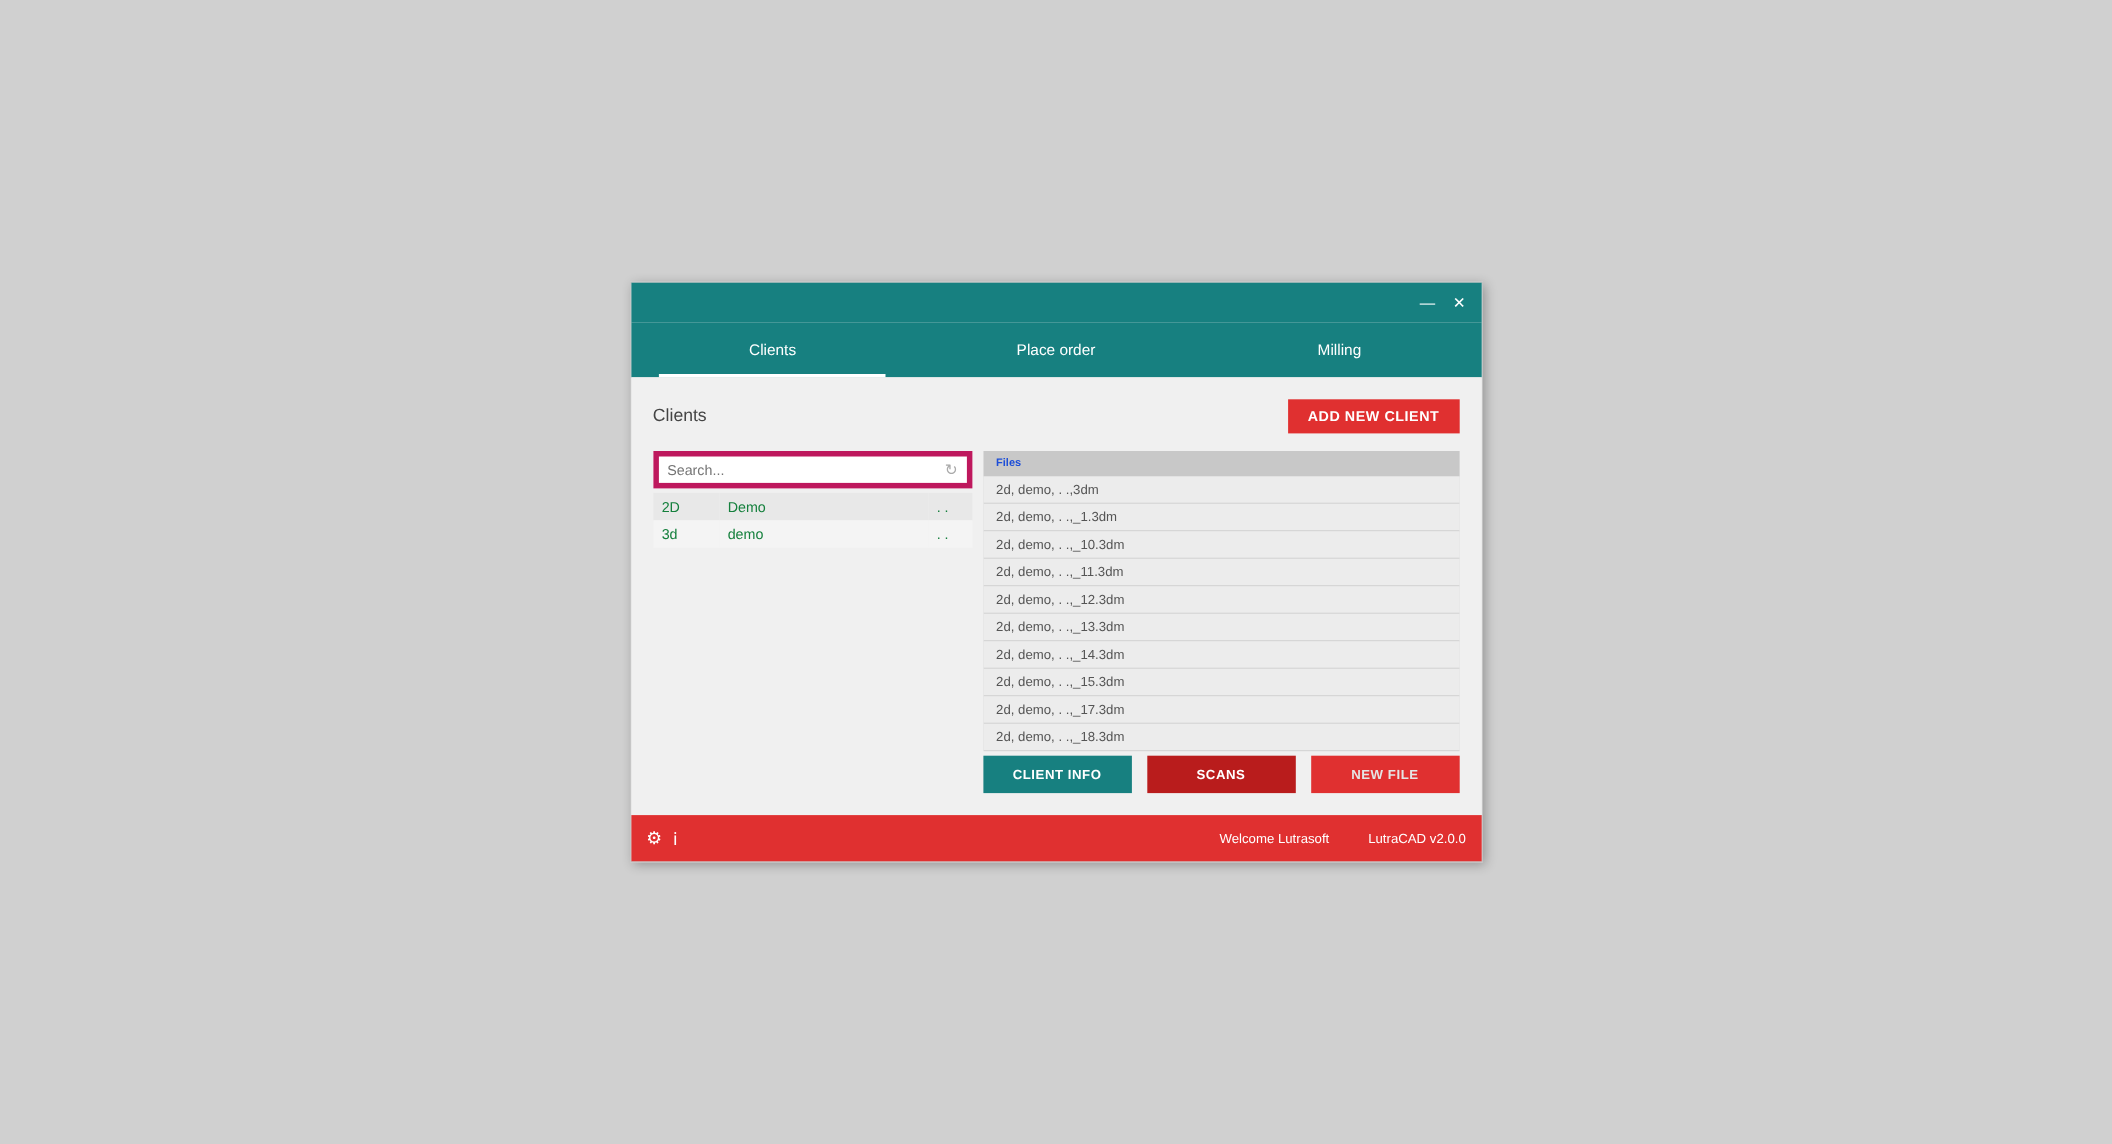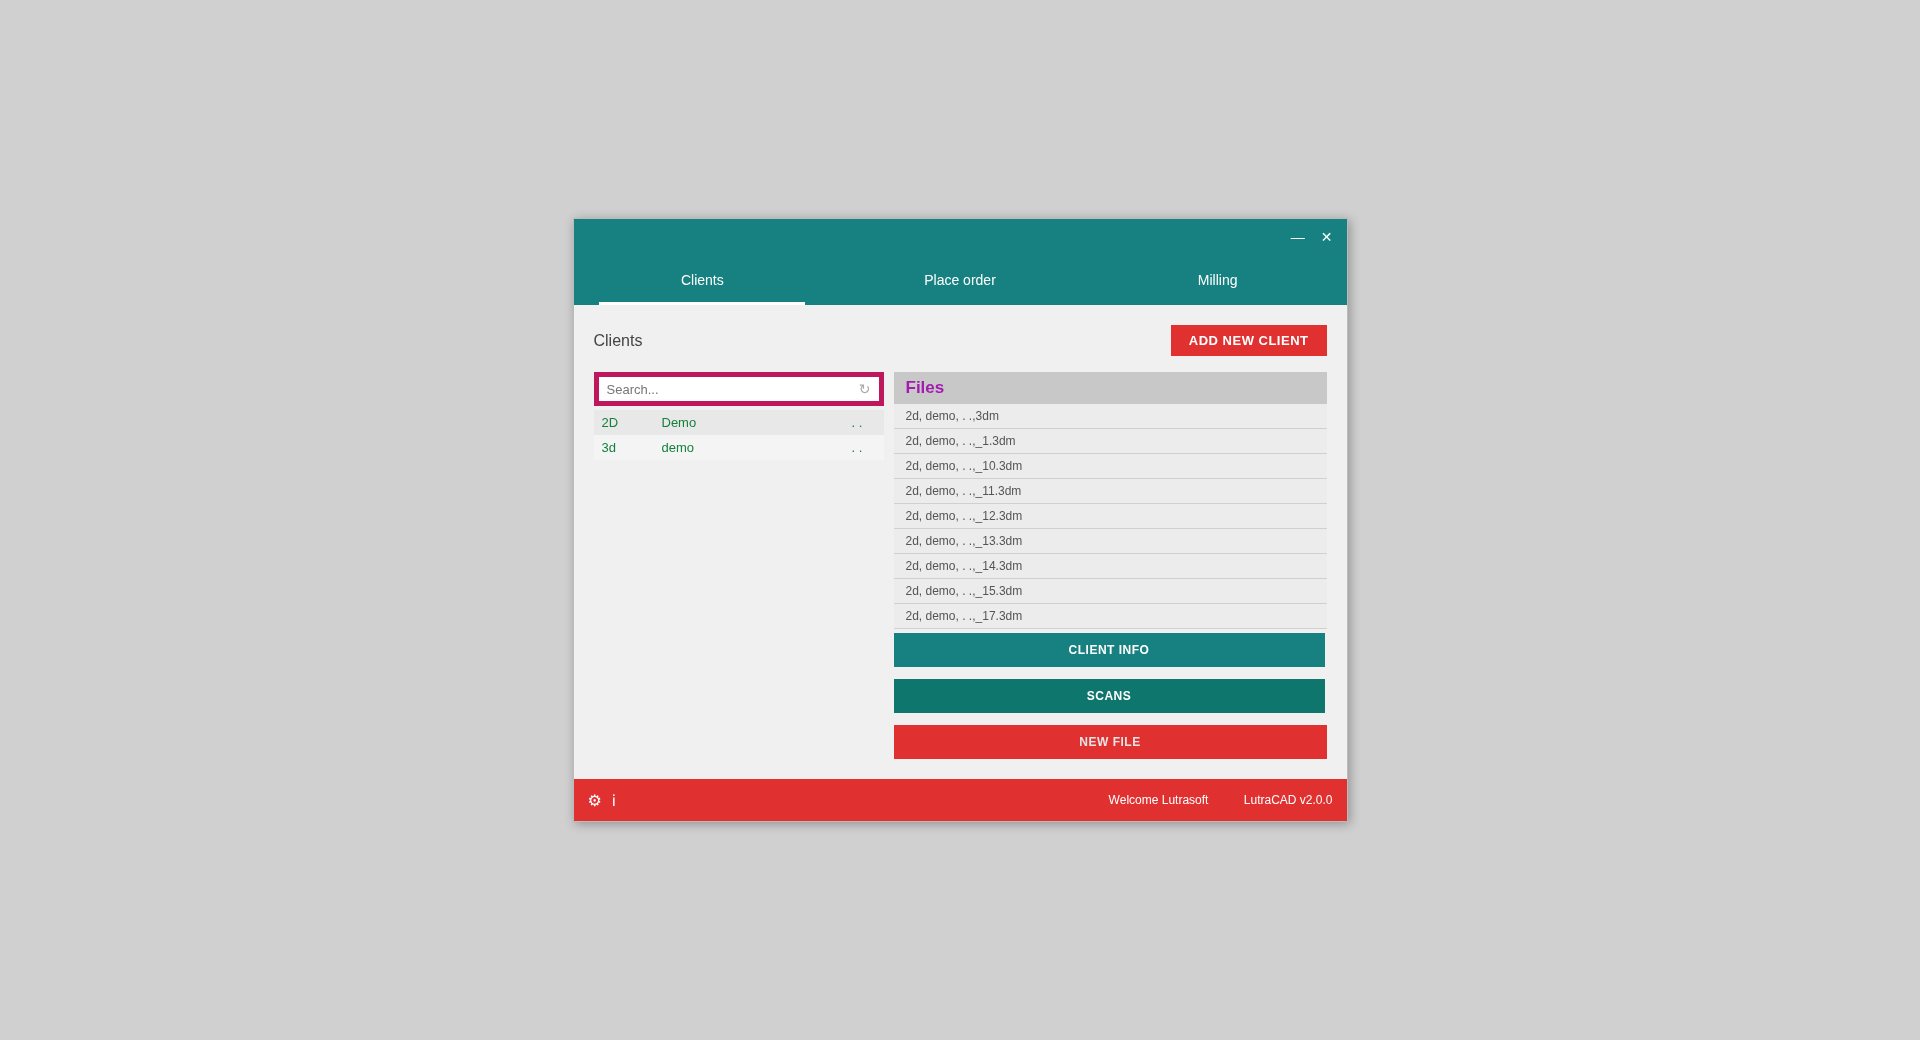--- a/index.html
+++ b/index.html
@@ -149,22 +149,22 @@
     }
     .files-list-container {
       background: #e0e0e0;
       flex: 1;
       overflow: hidden;
       position: relative;
     }
     .files-header {
       background: #c8c8c8;
       padding: 6px 12px;
-      font-size: 17px;
-      color: #a21caf;
+      font-size: 10px;
+      color: #1d4ed8;
       font-weight: bold;
     }
     .files-list {
       overflow-y: auto;
       max-height: 310px;
       position: relative;
     }
     .files-list::-webkit-scrollbar { width: 12px; }
     .files-list::-webkit-scrollbar-track { background: #ddd; }
     .files-list::-webkit-scrollbar-thumb { background: #aaa; }
@@ -172,38 +172,37 @@
       padding: 5px 12px;
       font-size: 12px;
       color: #555;
       border-bottom: 1px solid #d0d0d0;
       background: #ececec;
     }
     .bottom-buttons {
       display: flex;
       gap: 12px;
       margin-top: 4px;
-      flex-direction: column;
     }
     .btn-bottom {
       flex: 1;
       padding: 10px 6px;
       font-size: 12px;
       font-weight: bold;
       border: none;
       cursor: pointer;
       letter-spacing: 0.5px;
     }
     .btn-client-info {
       background: #178080;
       color: #fff;
       margin-right: 2px;
     }
     .btn-scans {
-      background: #0f766e;
+      background: #b91c1c;
       color: #fff;
       margin-right: 2px;
     }
     .btn-new-file {
       background: #e03030;
       color: #e5e5e5;
     }
     .status-bar {
       background: #e03030;
       height: 42px;
@@ -291,20 +290,21 @@
 
           <div class="file-item">2d, demo, . .,3dm</div>
               <div class="file-item">2d, demo, . .,_1.3dm</div>
               <div class="file-item">2d, demo, . .,_10.3dm</div>
               <div class="file-item">2d, demo, . .,_11.3dm</div>
               <div class="file-item">2d, demo, . .,_12.3dm</div>
               <div class="file-item">2d, demo, . .,_13.3dm</div>
               <div class="file-item">2d, demo, . .,_14.3dm</div>
               <div class="file-item">2d, demo, . .,_15.3dm</div>
               <div class="file-item">2d, demo, . .,_17.3dm</div>
+              <div class="file-item">2d, demo, . .,_18.3dm</div>
             </div>
         </div>
         <div class="bottom-buttons">
           <button class="btn-bottom btn-client-info">CLIENT INFO</button>
           <button class="btn-bottom btn-scans">SCANS</button>
           <button class="btn-bottom btn-new-file">NEW FILE</button>
         </div>
       </div>
     </div>
   </div>

